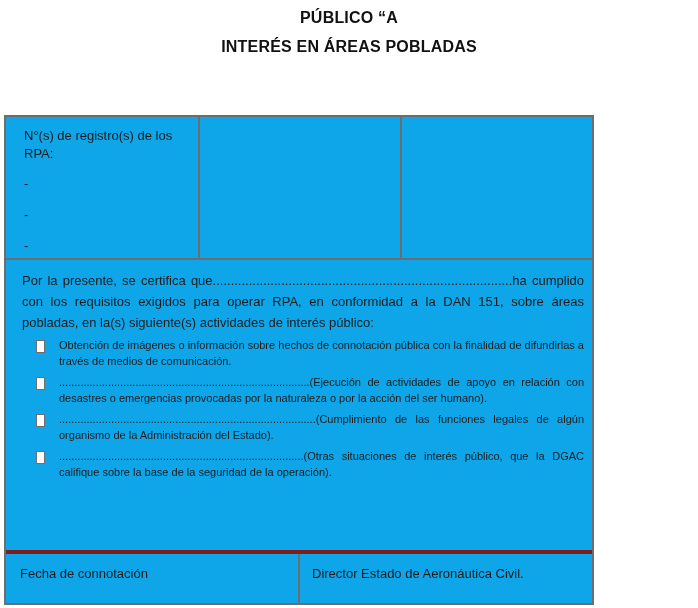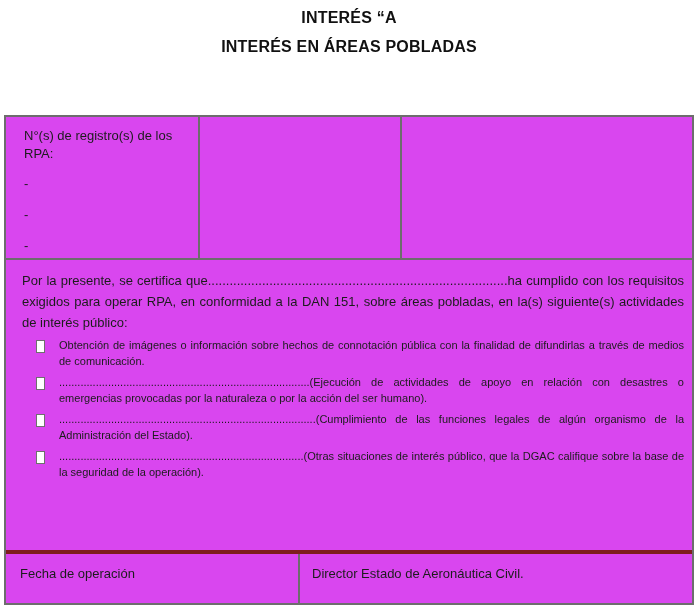--- a/index.html
+++ b/index.html
@@ -18,26 +18,26 @@
     font-weight: bold;
     font-size: 16px;
     line-height: 29px;
     letter-spacing: 0.2px;
     color: #111;
   }
 
   .form-table {
     position: absolute;
     left: 4px; top: 115px;
-    width: 690px; height: 490px;
+    width: 590px; height: 490px;
     border: 2px solid #6d6d6d;
     box-sizing: border-box;
     display: flex;
     flex-direction: column;
-    background: #d946ef;
+    background: #0ea5e9;
   }
   .row { display: flex; box-sizing: border-box; }
 
   
   .row-registry { height: 143px; border-bottom: 2px solid #6d6d6d; }
   .cell { box-sizing: border-box; }
   .reg-label-cell {
     width: 194px;
     border-right: 2px solid #6d6d6d;
     padding: 10px 8px 0 18px;
@@ -100,21 +100,21 @@
     font-size: 13px;
     line-height: 18px;
   }
 </style>
 </head>
 <body>
 
 <div class="page">
 
   <div class="doc-header">
-    <div>INTERÉS “A</div>
+    <div>PÚBLICO “A</div>
     <div>INTERÉS EN ÁREAS POBLADAS</div>
   </div>
 
   <div class="form-table">
 
     <div class="row row-registry">
       <div class="cell reg-label-cell">
         <div>N°(s) de registro(s) de los RPA:</div>
         <div class="reg-dash first">-</div>
         <div class="reg-dash">-</div>
@@ -147,21 +147,21 @@
         <div class="activity-item">
           <span class="checkbox-glyph"></span>
           <div class="activity-text">................................................................................(Otras situaciones de interés público, que la DGAC califique sobre la base de la seguridad de la operación).</div>
         </div>
 
       </div>
     </div>
 
     <div class="row row-footer">
       <div class="cell footer-date-cell">
-        <span>Fecha de operación</span>
+        <span>Fecha de connotación</span>
       </div>
       <div class="cell footer-signature-cell">
         <span>Director Estado de Aeronáutica Civil.</span>
       </div>
     </div>
 
   </div>
 </div>
 
 </body></html>

